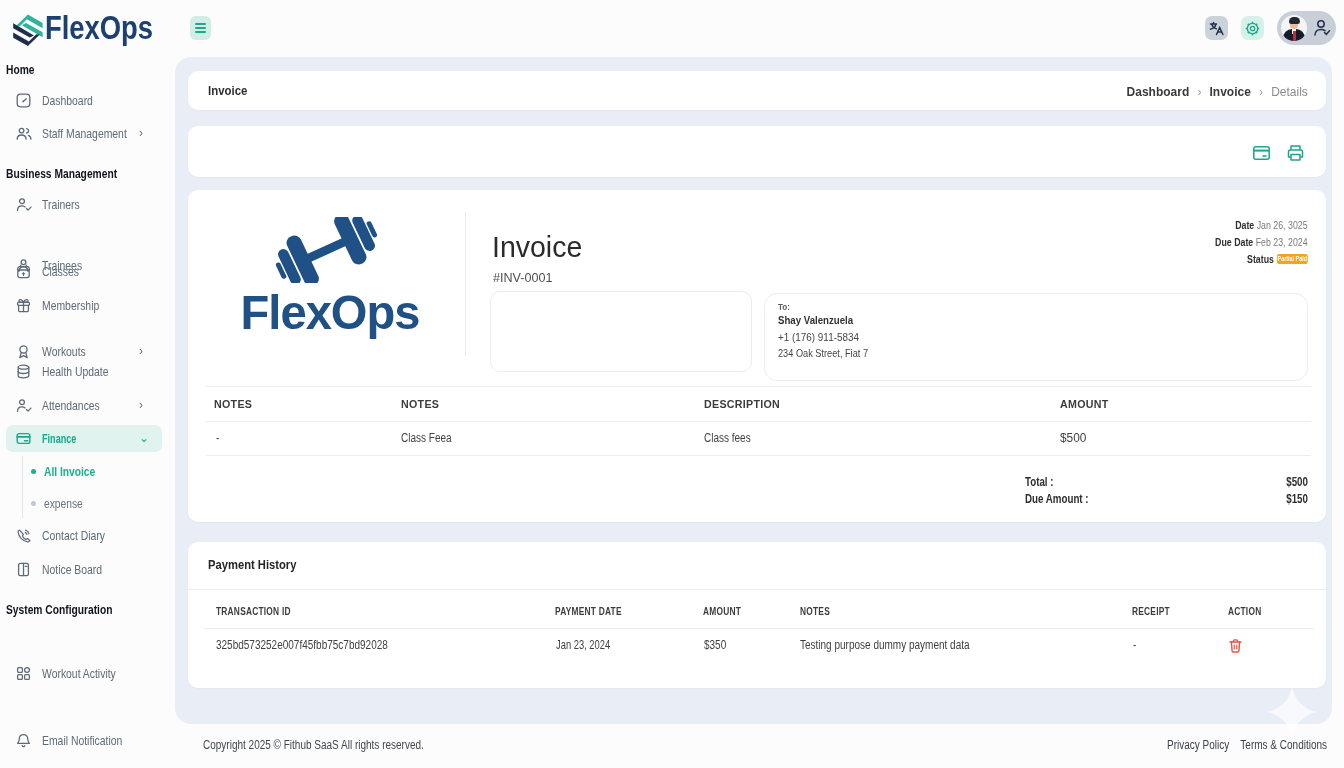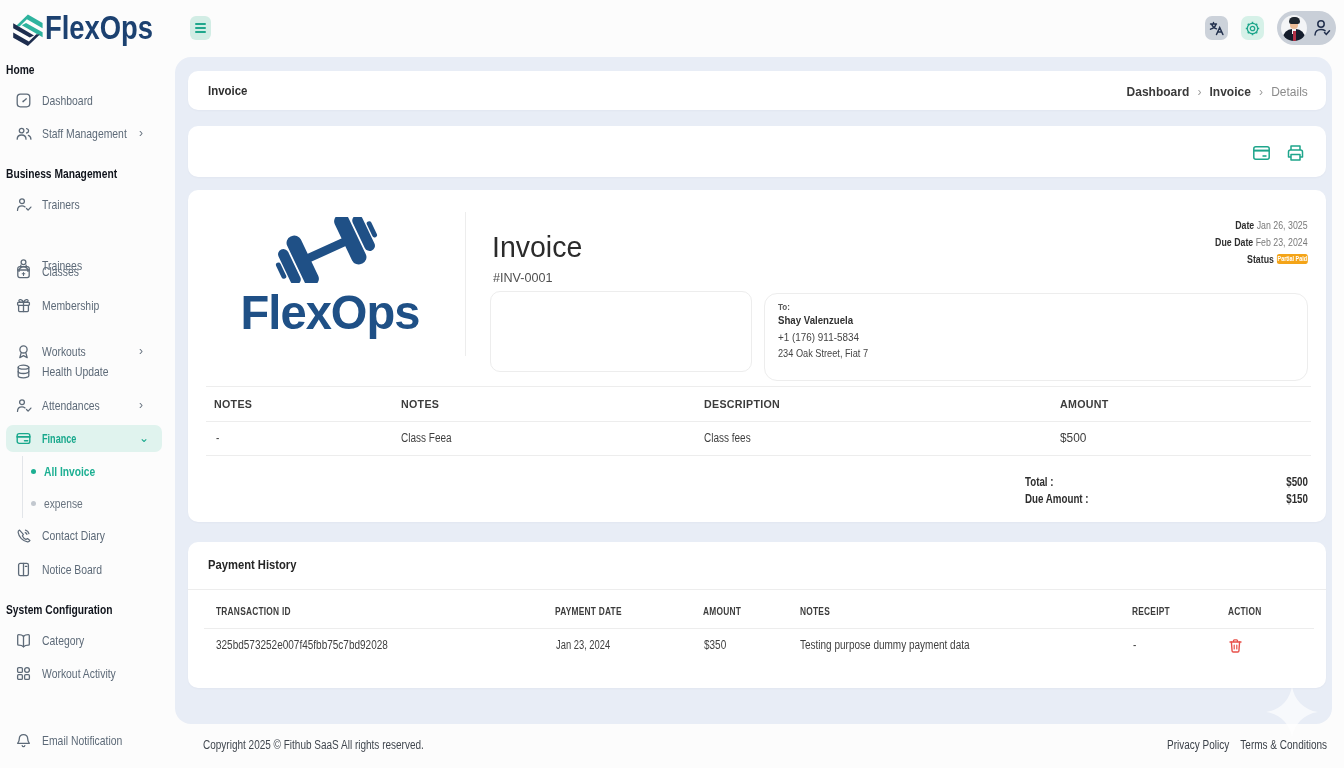--- a/index.html
+++ b/index.html
@@ -165,29 +165,20 @@
       <svg width="15" height="15" viewBox="0 0 15 15">
         <g class="ic">
           <path d="M3.2,1.6 c-1,0.6 -1.7,1.4 -1.5,2.6 c0.4,2.6 1.6,4.9 3.4,6.7 c1.8,1.8 4.1,3 6.7,3.4 c1.2,0.2 2,-0.5 2.6,-1.5 l-2.7,-2.1 l-1.6,1 c-1.7,-0.8 -3,-2.1 -3.8,-3.8 l1,-1.6 Z" transform="scale(0.93) translate(0.6,0.6)"></path>
           <path d="M9.5,2.2 c1.8,0.5 3,1.7 3.4,3.4 M9.2,4.6 c0.9,0.3 1.4,0.8 1.7,1.7"></path>
         </g>
       </svg>
       <span class="t">Contact Diary</span>
     </div>
 
   <div class="sec" style="top:603px;">System Configuration</div>
-  <div id="m-category" class="mi" style="top:628px;">
-      <svg width="15" height="15" viewBox="0 0 15 15">
-        <g class="ic">
-          <path d="M7.5,3.2 c-1.2,-1.2 -2.8,-1.6 -4.8,-1.6 c-0.6,0 -1,0.4 -1,1 v8.6 c0,0.6 0.4,1 1,1 c2,0 3.6,0.4 4.8,1.6 c1.2,-1.2 2.8,-1.6 4.8,-1.6 c0.6,0 1,-0.4 1,-1 V2.6 c0,-0.6 -0.4,-1 -1,-1 c-2,0 -3.6,0.4 -4.8,1.6 Z"></path>
-          <path d="M7.5,3.2 v10.6"></path>
-        </g>
-      </svg>
-      <span class="t">Category</span>
-    </div>
   <div id="m-activity" class="mi" style="top:661px;">
       <svg width="15" height="15" viewBox="0 0 15 15">
         <g class="ic">
           <rect x="1.6" y="1.6" width="4.8" height="4.8" rx="1.2"></rect>
           <rect x="8.6" y="1.6" width="4.8" height="4.8" rx="2.4"></rect>
           <rect x="1.6" y="8.6" width="4.8" height="4.8" rx="1.2"></rect>
           <rect x="8.6" y="8.6" width="4.8" height="4.8" rx="1.2"></rect>
         </g>
       </svg>
       <span class="t">Workout Activity</span>

